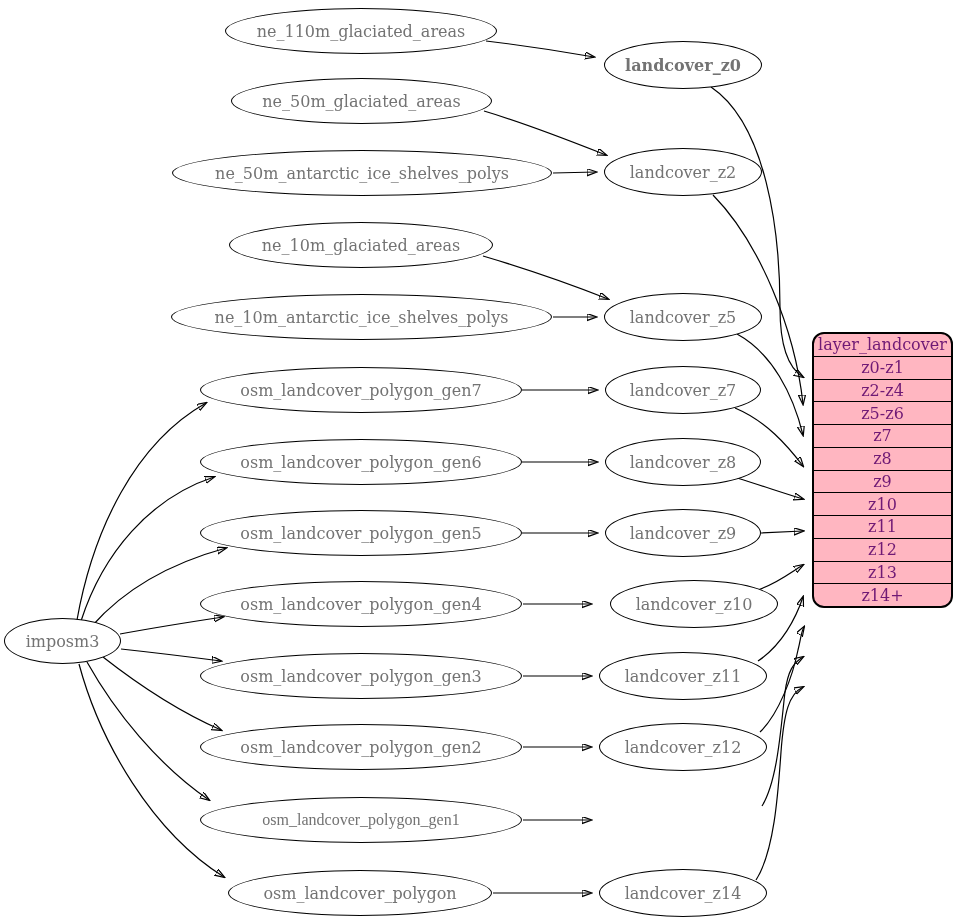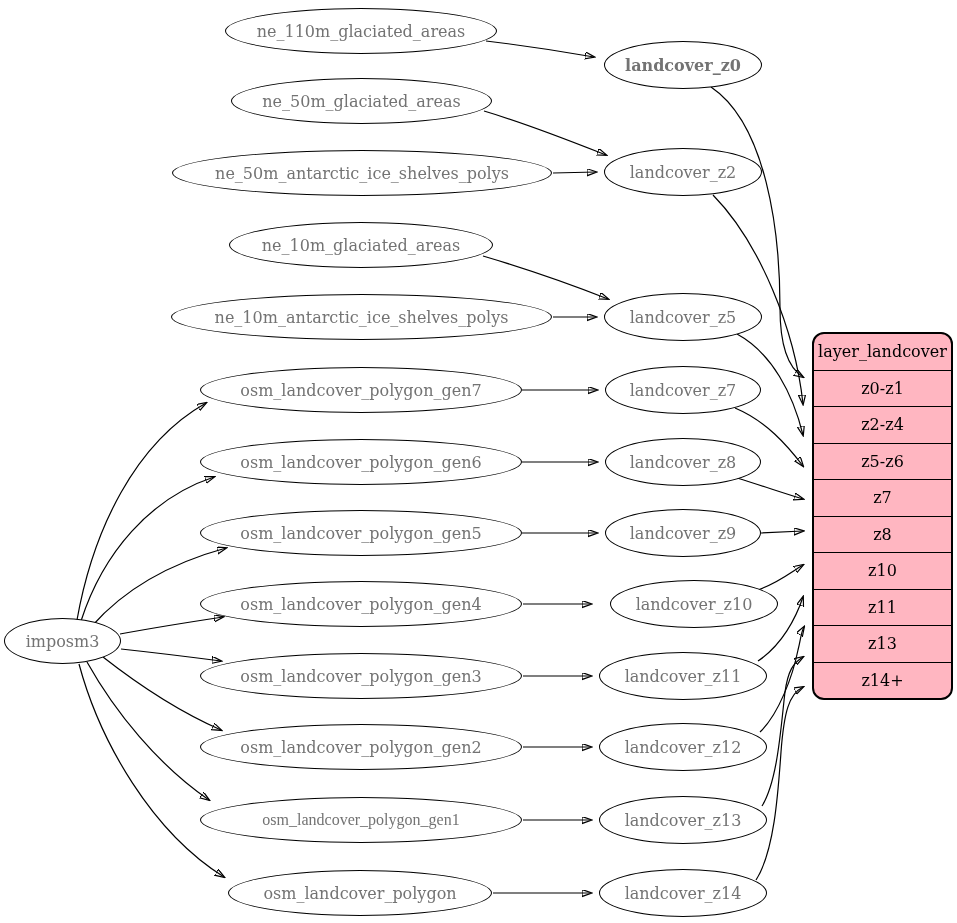--- a/index.html
+++ b/index.html
@@ -29,29 +29,29 @@
     text-align: center;
   }
   .ellipse {
     border: 1.4px solid #000000;
     border-radius: 50%;
     background: #ffffff;
   }
   .record {
     position: absolute;
     left: 812px; top: 332px;
-    width: 141px; height: 368px;
+    width: 141px; height: 276px;
     box-sizing: border-box;
     border: 2px solid #000000;
     border-radius: 12px;
     display: flex;
     flex-direction: column;
     overflow: hidden;
     font-size: 16px;
-    color: #000000;
+    color: #701a75;
   }
   .record-row {
     flex: 1 1 0;
     display: flex;
     align-items: center;
     justify-content: center;
     border-top: 1.5px solid #000000;
     white-space: nowrap;
   }
   .record-row:first-child { border-top: none; }
@@ -168,33 +168,32 @@
   </div>
   <div class="node ellipse" style="left:610px; top:580px; width:168px; height:48px;">
     <span>landcover_z10</span>
   </div>
   <div class="node ellipse" style="left:599px; top:652px; width:168px; height:48px;">
     <span>landcover_z11</span>
   </div>
   <div class="node ellipse" style="left:599px; top:723px; width:168px; height:48px;">
     <span>landcover_z12</span>
   </div>
-  <div class="node ellipse" style="left:599px; top:796px; width:168px; height:48px;">
-    <span>landcover_z13</span>
-  </div>
   <div class="node ellipse" style="left:599px; top:869px; width:168px; height:48px;">
     <span>landcover_z14</span>
   </div>
 
   <div class="record" style="background: rgb(255, 182, 193);">
     <div class="record-row">layer_landcover</div>
     <div class="record-row">z0-z1</div>
     <div class="record-row">z2-z4</div>
     <div class="record-row">z5-z6</div>
     <div class="record-row">z7</div>
     <div class="record-row">z8</div>
+    <div class="record-row">z9</div>
     <div class="record-row">z10</div>
     <div class="record-row">z11</div>
+    <div class="record-row">z12</div>
     <div class="record-row">z13</div>
     <div class="record-row">z14+</div>
   </div>
 
 </div>
 
 </body></html>

